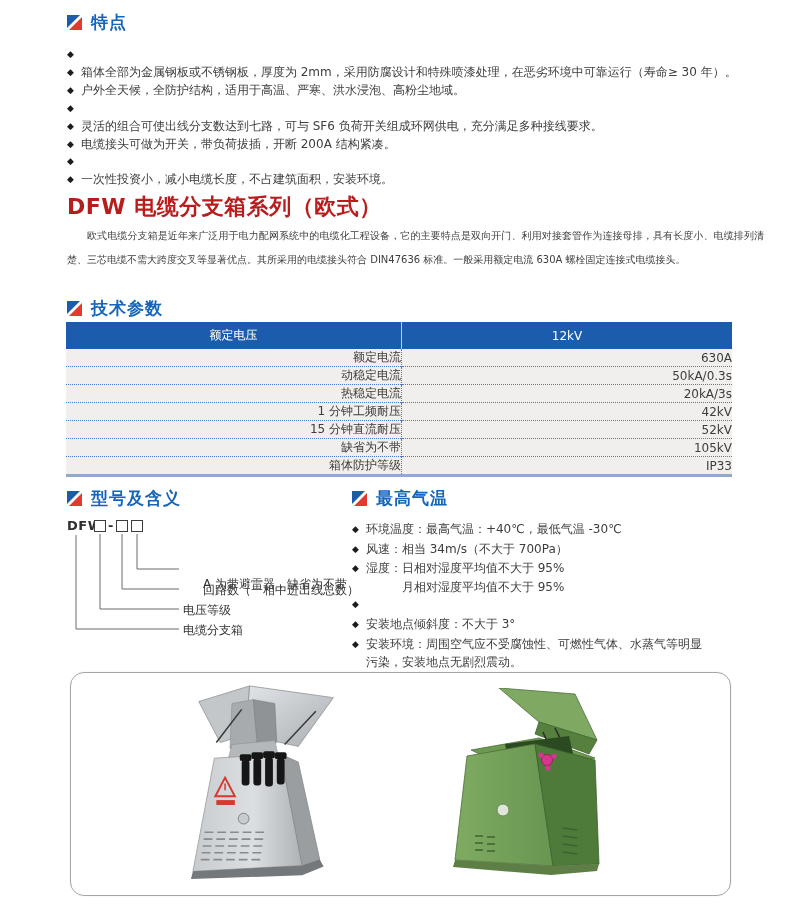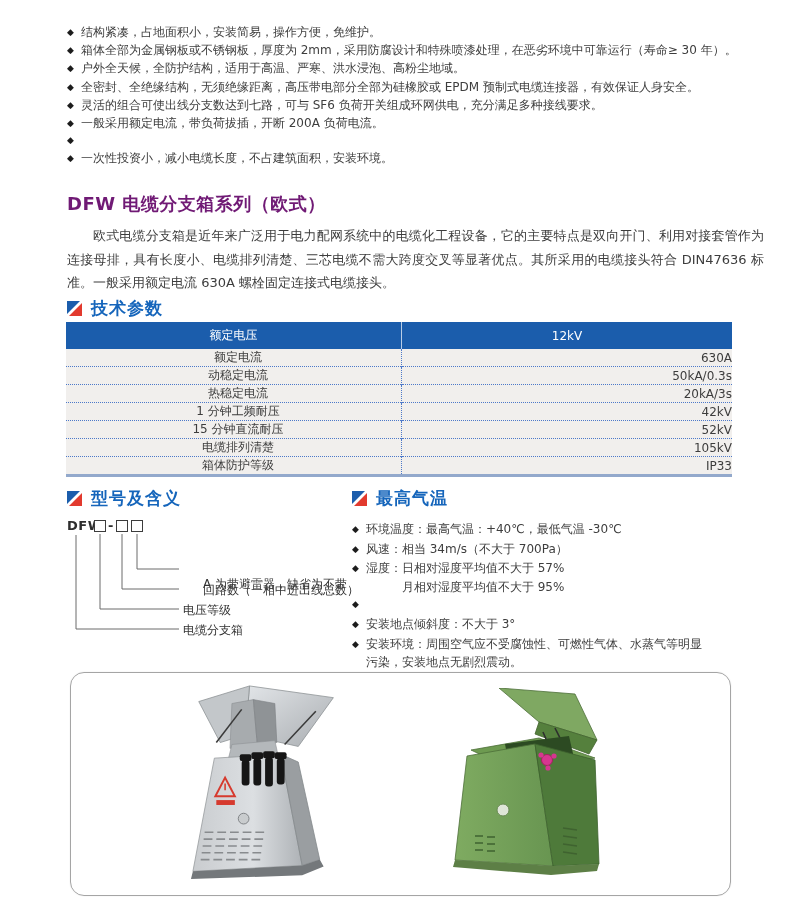--- a/index.html
+++ b/index.html
@@ -18,33 +18,33 @@
 
   
   .feat-list{list-style:none;margin:13px 0 0 0;padding:0;}
   .feat-list li{
     display:flex;align-items:baseline;font-size:12px;line-height:17.2px;
     white-space:nowrap;overflow:hidden;color:#3d3d3d;
   }
   .diamond{font-size:9px;color:#1c1c1c;margin-right:7px;flex:0 0 auto;transform:translateY(-1px);}
 
   
-  .series-title{left:67px;top:192px;font-size:18px;font-weight:600;color:#701a75;letter-spacing:0.5px;}
-  .series-desc{left:67px;top:224px;width:697px;font-size:13px;line-height:23.5px;
+  .series-title{left:67px;top:192px;font-size:22px;font-weight:600;color:#b91c1c;letter-spacing:0.5px;}
+  .series-desc{left:67px;top:224px;width:697px;font-size:10px;line-height:23.5px;
     text-indent:2em;text-align:justify;color:#3d3d3d;}
 
   
   .tech-table{left:66px;top:322px;width:666px;border-collapse:collapse;table-layout:fixed;
     border-bottom:3px solid #93a9cc;font-size:12px;}
   .tech-table th{
     background:#1b5dac;color:#ffffff;font-weight:normal;height:25px;text-align:center;
   }
   .tech-table th.param{border-right:1px solid #b9cde6;}
   .tech-table td{background:#f1efed;height:16px;padding:0;}
-  .tech-table td.label{padding-left:9px;text-align:center;}
+  .tech-table td.label{padding-left:9px;text-align:right;}
   .tech-table td.value{text-align:right;border-left:1px dotted #4d79c9;}
   .tech-table tr + tr td{border-top:1px dotted #4d79c9;}
 
   
   .model-col{left:67px;top:487px;width:286px;}
   .env-col{left:352px;top:487px;width:430px;}
 
   
   .model-diagram{position:relative;height:135px;margin-top:6px;}
   .model-code{position:absolute;left:0;top:2px;height:16px;width:100%;}
@@ -67,44 +67,49 @@
     left:70px;top:672px;width:659px;height:222px;
     border:1px solid #a5a5a5;border-radius:14px;background:#fff;
     display:flex;align-items:center;justify-content:center;gap:88px;
     box-shadow:0 0 0 1px rgba(0,0,0,0.02);
   }
 </style>
 </head>
 <body>
 
 <section class="abs" style="left:67px;top:11px;width:733px;">
+  <div class="sec-header">
+    <svg class="sec-icon" viewBox="0 0 15 15">
+      <polygon points="0,0 13,0 0,13" fill="#1b5dac"></polygon>
+      <polygon points="15,2 15,15 2,15" fill="#e23a2e"></polygon>
+    </svg>
+    <span class="sec-title">特点</span>
+  </div>
   <ul class="feat-list">
     <li>
         <span class="diamond">◆</span>
-        <span>结构紧凑，占地面积小，安装简易，操作方便，免维护。</span>
       </li>
     <li>
         <span class="diamond">◆</span>
         <span>箱体全部为金属钢板或不锈钢板，厚度为 2mm，采用防腐设计和特殊喷漆处理，在恶劣环境中可靠运行（寿命≥ 30 年）。</span>
       </li>
     <li>
         <span class="diamond">◆</span>
         <span>户外全天候，全防护结构，适用于高温、严寒、洪水浸泡、高粉尘地域。</span>
       </li>
     <li>
         <span class="diamond">◆</span>
-        <span>全密封、全绝缘结构，无须绝缘距离，高压带电部分全部为硅橡胶或 EPDM 预制式电缆连接器，有效保证人身安全。</span>
       </li>
     <li>
         <span class="diamond">◆</span>
         <span>灵活的组合可使出线分支数达到七路，可与 SF6 负荷开关组成环网供电，充分满足多种接线要求。</span>
       </li>
     <li>
         <span class="diamond">◆</span>
-        <span>一般采用额定电流，带负荷拔插，开断 200A 负荷电流。</span>
+        <span>电缆接头可做为开关，带负荷拔插，开断 200A 结构紧凑。</span>
       </li>
     <li>
         <span class="diamond">◆</span>
       </li>
     <li>
         <span class="diamond">◆</span>
         <span>一次性投资小，减小电缆长度，不占建筑面积，安装环境。</span>
       </li>
   </ul>
 </section>
@@ -144,21 +149,21 @@
     </tr>
     <tr>
       <td class="label">1 分钟工频耐压</td>
       <td class="value">42kV</td>
     </tr>
     <tr>
       <td class="label">15 分钟直流耐压</td>
       <td class="value">52kV</td>
     </tr>
     <tr>
-      <td class="label">电缆排列清楚</td>
+      <td class="label">缺省为不带</td>
       <td class="value">105kV</td>
     </tr>
     <tr>
       <td class="label">箱体防护等级</td>
       <td class="value">IP33</td>
     </tr>
   </tbody>
 </table>
 
 <section class="abs model-col">
@@ -203,21 +208,21 @@
     <li>
         <span class="diamond">◆</span>
         <span class="env-text">环境温度：最高气温：+40℃，最低气温 -30℃</span>
       </li>
     <li>
         <span class="diamond">◆</span>
         <span class="env-text">风速：相当 34m/s（不大于 700Pa）</span>
       </li>
     <li>
         <span class="diamond">◆</span>
-        <span class="env-text"><span>湿度：日相对湿度平均值不大于 57%</span><span class="env-cont indent-label">月相对湿度平均值不大于 95%</span></span>
+        <span class="env-text"><span>湿度：日相对湿度平均值不大于 95%</span><span class="env-cont indent-label">月相对湿度平均值不大于 95%</span></span>
       </li>
     <li>
         <span class="diamond">◆</span>
       </li>
     <li>
         <span class="diamond">◆</span>
         <span class="env-text">安装地点倾斜度：不大于 3°</span>
       </li>
     <li>
         <span class="diamond">◆</span>

